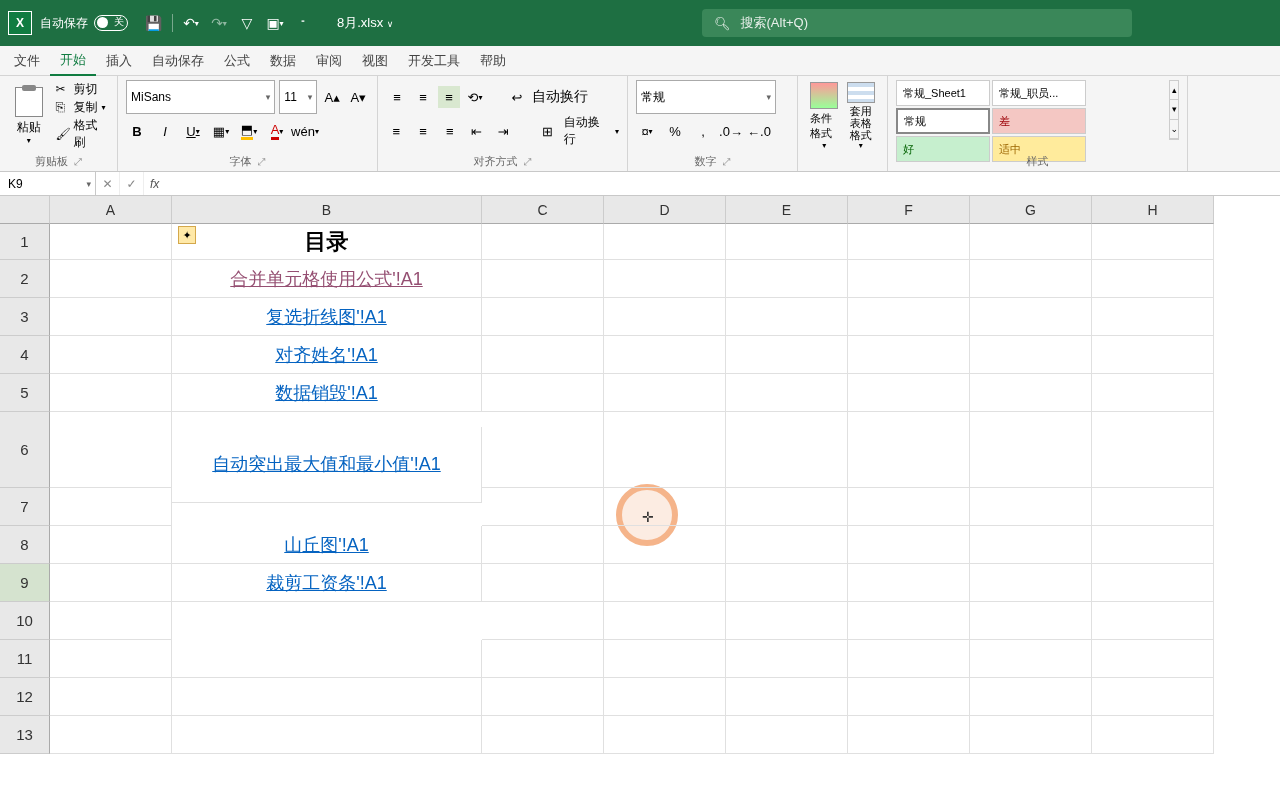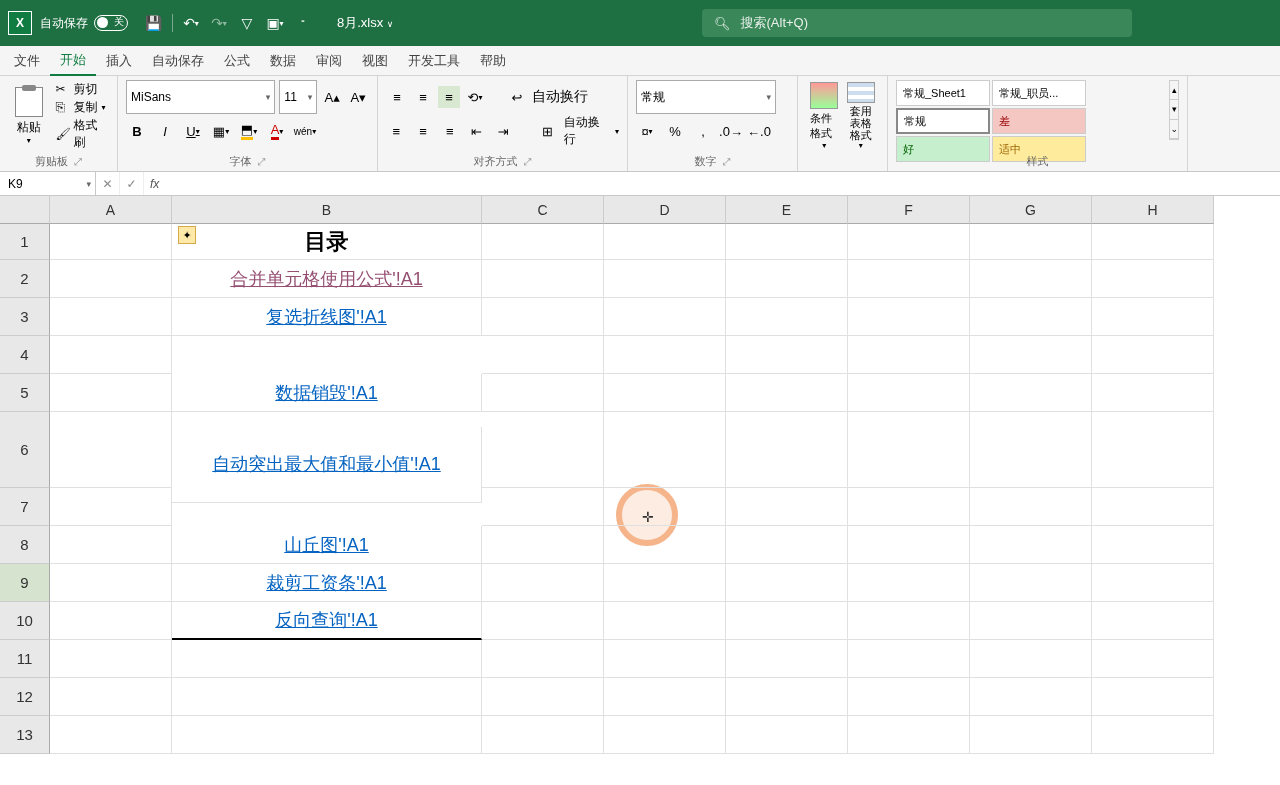--- a/index.html
+++ b/index.html
@@ -174,21 +174,21 @@
       <div class="small-btn">▦<span style="font-size:8px">▾</span></div>
       <div class="small-btn">
           <span style="border-bottom:3px solid #ffc000">⬒</span>
           <span style="font-size:8px">▾</span>
         </div>
       <div class="small-btn">
           <span style="color:#c00;border-bottom:3px solid #c00">A</span>
           <span style="font-size:8px">▾</span>
         </div>
       <div class="small-btn">
-          <span style="font-size:10px">wén</span>
+          <span style="font-size:13px">wén</span>
           <span style="font-size:8px">▾</span>
         </div>
     </div>
     <div class="group-label">
         <span>字体</span>
         <span class="launcher">⤢</span>
       </div>
   </div>
 
   <div class="ribbon-group align-group">
@@ -340,20 +340,21 @@
           <div class="cell" style="left: 1042px; top: 36px; width: 122px; height: 38px;"></div>
           <div class="cell" style="left: 0px; top: 74px; width: 122px; height: 38px;"></div>
           <div class="cell link" style="left: 122px; top: 74px; width: 310px; height: 38px;">复选折线图'!A1</div>
           <div class="cell" style="left: 432px; top: 74px; width: 122px; height: 38px;"></div>
           <div class="cell" style="left: 554px; top: 74px; width: 122px; height: 38px;"></div>
           <div class="cell" style="left: 676px; top: 74px; width: 122px; height: 38px;"></div>
           <div class="cell" style="left: 798px; top: 74px; width: 122px; height: 38px;"></div>
           <div class="cell" style="left: 920px; top: 74px; width: 122px; height: 38px;"></div>
           <div class="cell" style="left: 1042px; top: 74px; width: 122px; height: 38px;"></div>
           <div class="cell" style="left: 0px; top: 112px; width: 122px; height: 38px;"></div>
+          <div class="cell link" style="left: 122px; top: 112px; width: 310px; height: 38px;">对齐姓名'!A1</div>
           <div class="cell" style="left: 432px; top: 112px; width: 122px; height: 38px;"></div>
           <div class="cell" style="left: 554px; top: 112px; width: 122px; height: 38px;"></div>
           <div class="cell" style="left: 676px; top: 112px; width: 122px; height: 38px;"></div>
           <div class="cell" style="left: 798px; top: 112px; width: 122px; height: 38px;"></div>
           <div class="cell" style="left: 920px; top: 112px; width: 122px; height: 38px;"></div>
           <div class="cell" style="left: 1042px; top: 112px; width: 122px; height: 38px;"></div>
           <div class="cell" style="left: 0px; top: 150px; width: 122px; height: 38px;"></div>
           <div class="cell link" style="left: 122px; top: 150px; width: 310px; height: 38px;">数据销毁'!A1</div>
           <div class="cell" style="left: 432px; top: 150px; width: 122px; height: 38px;"></div>
           <div class="cell" style="left: 554px; top: 150px; width: 122px; height: 38px;"></div>
@@ -386,21 +387,20 @@
           <div class="cell" style="left: 1042px; top: 302px; width: 122px; height: 38px;"></div>
           <div class="cell" style="left: 0px; top: 340px; width: 122px; height: 38px;"></div>
           <div class="cell link" style="left: 122px; top: 340px; width: 310px; height: 38px;">裁剪工资条'!A1</div>
           <div class="cell" style="left: 432px; top: 340px; width: 122px; height: 38px;"></div>
           <div class="cell" style="left: 554px; top: 340px; width: 122px; height: 38px;"></div>
           <div class="cell" style="left: 676px; top: 340px; width: 122px; height: 38px;"></div>
           <div class="cell" style="left: 798px; top: 340px; width: 122px; height: 38px;"></div>
           <div class="cell" style="left: 920px; top: 340px; width: 122px; height: 38px;"></div>
           <div class="cell" style="left: 1042px; top: 340px; width: 122px; height: 38px;"></div>
           <div class="cell" style="left: 0px; top: 378px; width: 122px; height: 38px;"></div>
-          <div class="cell link border-bottom-thick" style="left: 122px; top: 378px; width: 310px; height: 38px;">反向查询'!A1</div>
           <div class="cell" style="left: 432px; top: 378px; width: 122px; height: 38px;"></div>
           <div class="cell" style="left: 554px; top: 378px; width: 122px; height: 38px;"></div>
           <div class="cell" style="left: 676px; top: 378px; width: 122px; height: 38px;"></div>
           <div class="cell" style="left: 798px; top: 378px; width: 122px; height: 38px;"></div>
           <div class="cell" style="left: 920px; top: 378px; width: 122px; height: 38px;"></div>
           <div class="cell" style="left: 1042px; top: 378px; width: 122px; height: 38px;"></div>
           <div class="cell" style="left: 0px; top: 416px; width: 122px; height: 38px;"></div>
           <div class="cell" style="left: 122px; top: 416px; width: 310px; height: 38px;"></div>
           <div class="cell" style="left: 432px; top: 416px; width: 122px; height: 38px;"></div>
           <div class="cell" style="left: 554px; top: 416px; width: 122px; height: 38px;"></div>

